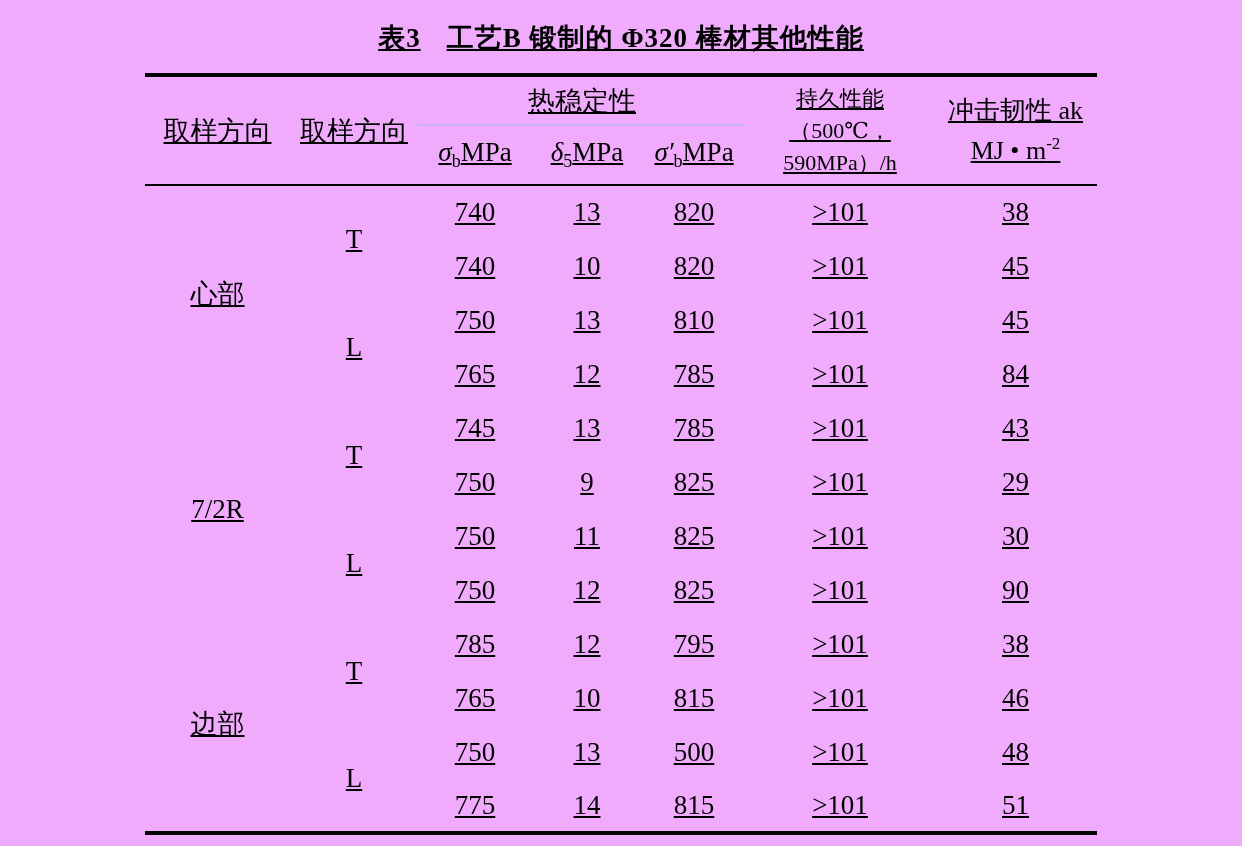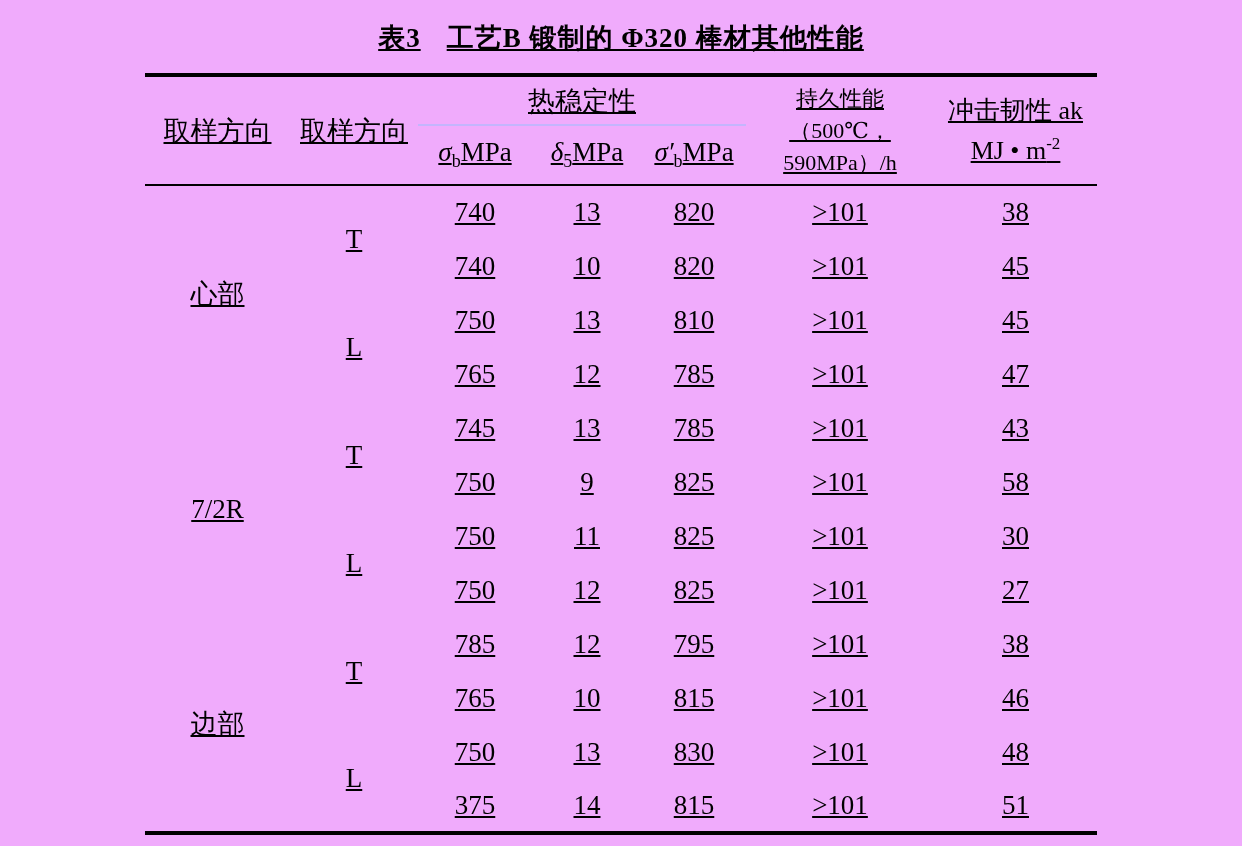--- a/index.html
+++ b/index.html
@@ -121,52 +121,52 @@
         <td class="num">13</td>
         <td class="num">810</td>
         <td class="num">&gt;101</td>
         <td class="num">45</td>
       </tr>
       <tr>
         <td class="num">765</td>
         <td class="num">12</td>
         <td class="num">785</td>
         <td class="num">&gt;101</td>
-        <td class="num">47</td>
+        <td class="num">84</td>
       </tr>
       <tr>
         <td class="loc-cell" rowspan="4">7/2R</td>
         <td class="dir-cell" rowspan="2">T</td>
         <td class="num">745</td>
         <td class="num">13</td>
         <td class="num">785</td>
         <td class="num">&gt;101</td>
         <td class="num">43</td>
       </tr>
       <tr>
         <td class="num">750</td>
         <td class="num">9</td>
         <td class="num">825</td>
         <td class="num">&gt;101</td>
-        <td class="num">58</td>
+        <td class="num">29</td>
       </tr>
       <tr>
         <td class="dir-cell" rowspan="2">L</td>
         <td class="num">750</td>
         <td class="num">11</td>
         <td class="num">825</td>
         <td class="num">&gt;101</td>
         <td class="num">30</td>
       </tr>
       <tr>
         <td class="num">750</td>
         <td class="num">12</td>
         <td class="num">825</td>
         <td class="num">&gt;101</td>
-        <td class="num">27</td>
+        <td class="num">90</td>
       </tr>
       <tr>
         <td class="loc-cell" rowspan="4">边部</td>
         <td class="dir-cell" rowspan="2">T</td>
         <td class="num">785</td>
         <td class="num">12</td>
         <td class="num">795</td>
         <td class="num">&gt;101</td>
         <td class="num">38</td>
       </tr>
@@ -174,26 +174,26 @@
         <td class="num">765</td>
         <td class="num">10</td>
         <td class="num">815</td>
         <td class="num">&gt;101</td>
         <td class="num">46</td>
       </tr>
       <tr>
         <td class="dir-cell" rowspan="2">L</td>
         <td class="num">750</td>
         <td class="num">13</td>
-        <td class="num">830</td>
+        <td class="num">500</td>
         <td class="num">&gt;101</td>
         <td class="num">48</td>
       </tr>
       <tr>
-        <td class="num">375</td>
+        <td class="num">775</td>
         <td class="num">14</td>
         <td class="num">815</td>
         <td class="num">&gt;101</td>
         <td class="num">51</td>
       </tr>
     </tbody>
   </table>
 
 </div>
 

